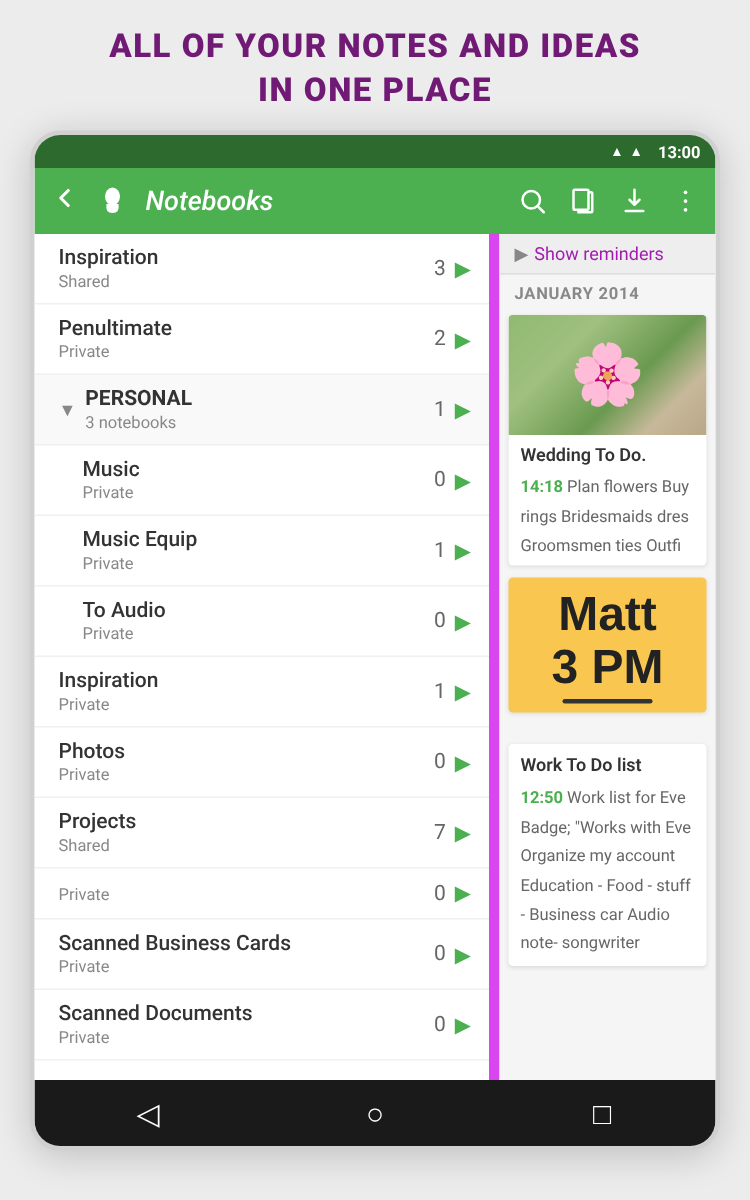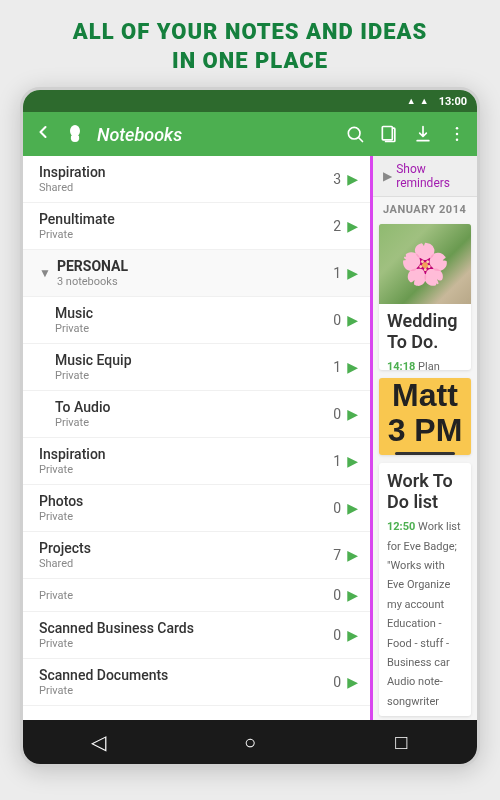--- a/index.html
+++ b/index.html
@@ -19,21 +19,21 @@
       height: 800px;
       background: #ececec;
       display: flex;
       flex-direction: column;
       align-items: center;
       justify-content: flex-start;
     }
 
     .tagline {
       text-align: center;
-      color: #15803d;
+      color: #701a75;
       font-size: 22px;
       font-weight: 900;
       letter-spacing: 1px;
       padding: 18px 20px 12px;
       text-transform: uppercase;
       line-height: 1.3;
     }
 
     .tablet-frame {
       width: 460px;
@@ -116,24 +116,24 @@
 
     
     .main-content {
       display: flex;
       flex: 1;
       overflow: hidden;
     }
 
     
     .notebooks-panel {
-      width: 350px;
+      width: 310px;
       background: #ffffff;
       overflow-y: auto;
-      border-right: 3px solid #d946ef;
+      border-right: 7px solid #d946ef;
     }
 
     .notebook-item {
       display: flex;
       align-items: center;
       padding: 8px 12px 8px 16px;
       border-bottom: 1px solid #f0f0f0;
       cursor: pointer;
     }
     .notebook-item.section-header {
@@ -233,21 +233,21 @@
       position: absolute;
       font-size: 40px;
       top: 50%;
       left: 50%;
       transform: translate(-50%, -50%);
     }
     .note-card-body {
       padding: 6px 8px;
     }
     .note-title {
-      font-size: 18px;
+      font-size: 12px;
       font-weight: 600;
       color: #333;
       margin-bottom: 3px;
     }
     .note-time {
       font-size: 11px;
       color: #4caf50;
       font-weight: bold;
       display: inline;
     }
@@ -279,21 +279,21 @@
     .sticky-underline {
       width: 60px;
       height: 3px;
       background: #333;
       margin: 4px auto 0;
       border-radius: 2px;
     }
 
     .work-todo-card {
       background: white;
-      margin: 4px 6px;
+      margin: 17px 6px;
       border-radius: 3px;
       padding: 7px 8px;
       box-shadow: 0 1px 3px rgba(0,0,0,0.1);
     }
 
     
     .nav-bar {
       height: 44px;
       background: #1a1a1a;
       display: flex;

